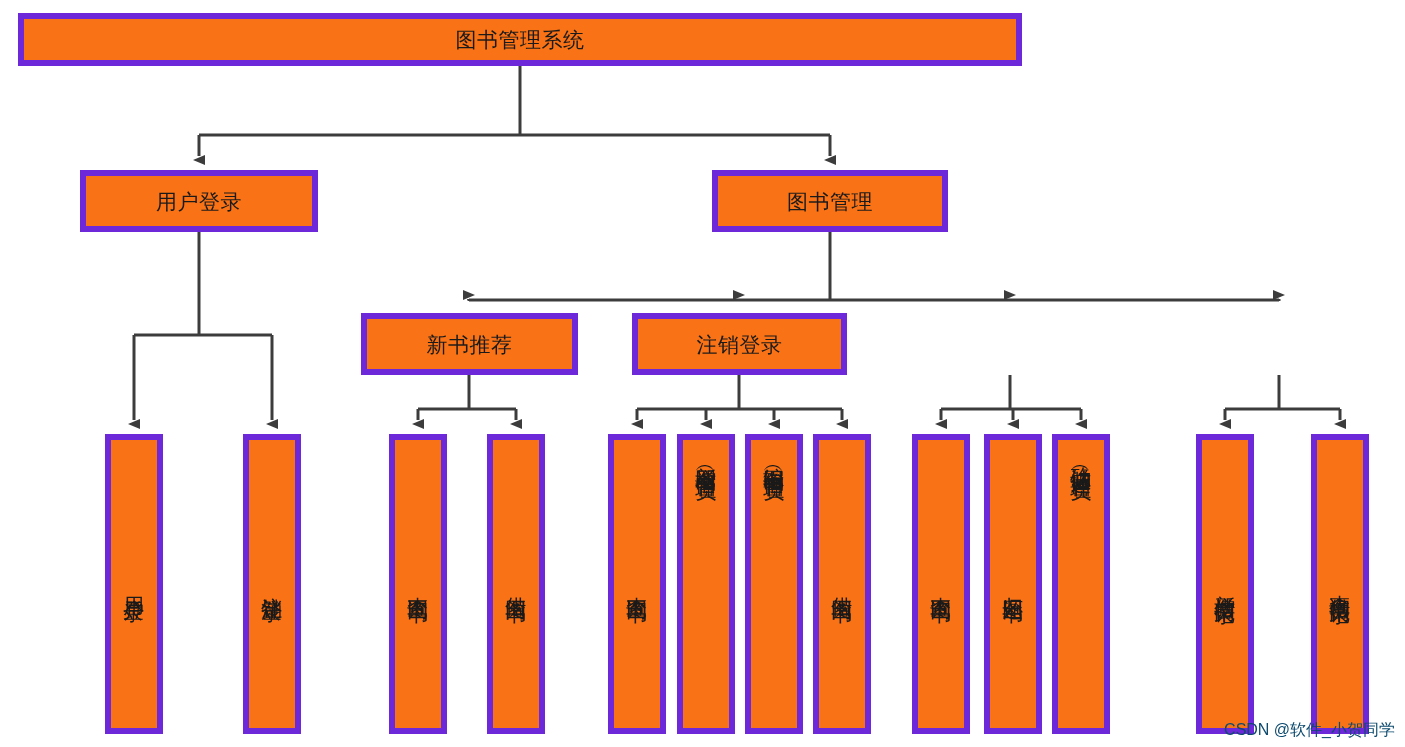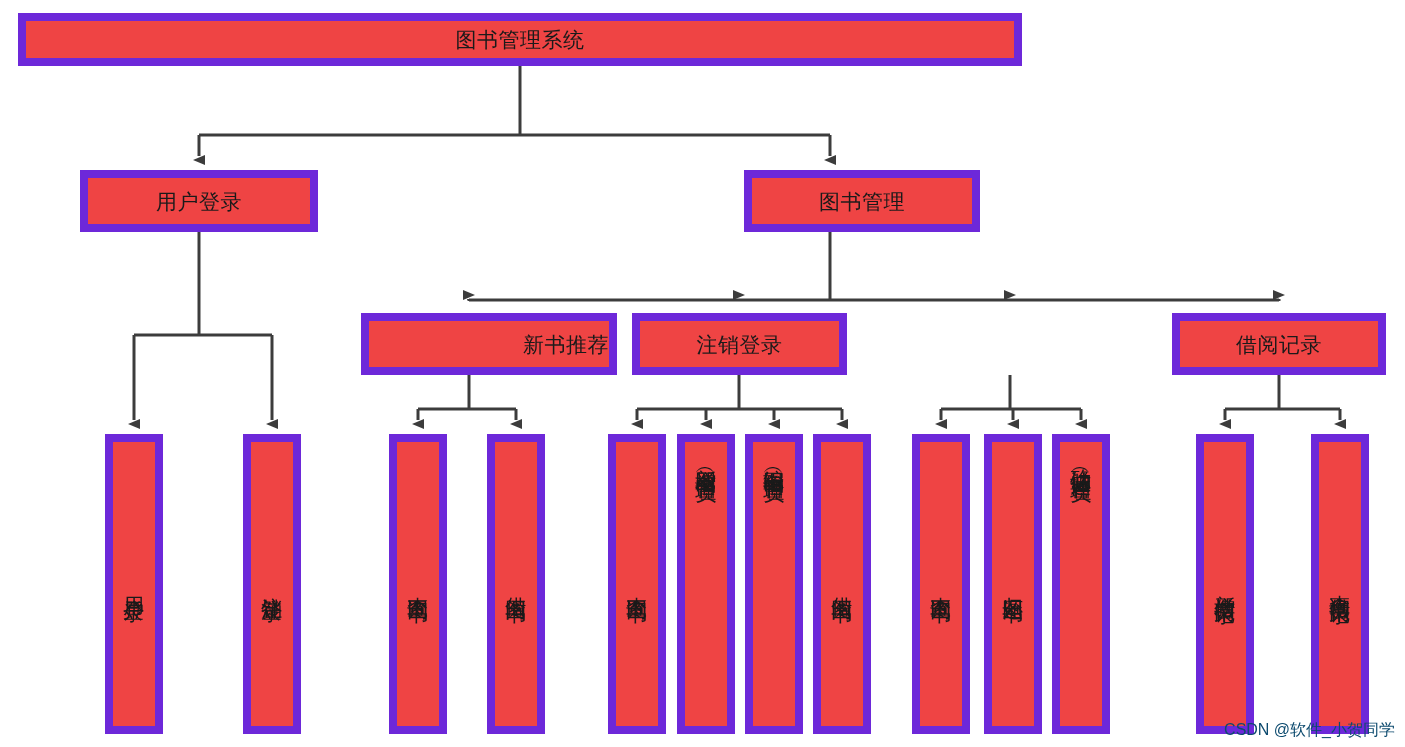--- a/index.html
+++ b/index.html
@@ -20,22 +20,22 @@
   svg.wires {
     position: absolute;
     left: 0;
     top: 0;
     width: 1405px;
     height: 747px;
   }
   .node {
     position: absolute;
     box-sizing: border-box;
-    background: #ef4444;
-    border: 8px solid #6d28d9;
+    background: #f97316;
+    border: 6px solid #6d28d9;
     display: flex;
     align-items: center;
     justify-content: center;
     z-index: 2;
   }
   .node-label {
     color: #1a1a1a;
     letter-spacing: 0.5px;
     white-space: nowrap;
   }
@@ -130,32 +130,29 @@
     </g>
   </svg>
 
   <div class="node h-node" style="left:18px; top:13px; width:1004px; height:53px;">
     <span class="node-label">图书管理系统</span>
   </div>
 
   <div class="node h-node" style="left:80px; top:170px; width:238px; height:62px;">
     <span class="node-label">用户登录</span>
   </div>
-  <div class="node h-node" style="left:712px; top:170px; width:236px; height:62px;margin-left:32px;">
+  <div class="node h-node" style="left:712px; top:170px; width:236px; height:62px;">
     <span class="node-label">图书管理</span>
   </div>
 
-  <div class="node h-node" style="left:361px; top:313px; width:256px; height:62px;justify-content:flex-end;">
+  <div class="node h-node" style="left:361px; top:313px; width:217px; height:62px;">
     <span class="node-label">新书推荐</span>
   </div>
   <div class="node h-node" style="left:632px; top:313px; width:215px; height:62px;">
     <span class="node-label">注销登录</span>
-  </div>
-  <div class="node h-node" style="left:1172px; top:313px; width:214px; height:62px;">
-    <span class="node-label">借阅记录</span>
   </div>
 
   <div class="node v-node centered" style="left:105px; top:434px; width:58px; height:300px;">
     <span class="node-label">用户登录</span>
   </div>
   <div class="node v-node centered" style="left:243px; top:434px; width:58px; height:300px;">
     <span class="node-label">注销登录</span>
   </div>
 
   <div class="node v-node centered" style="left:389px; top:434px; width:58px; height:300px;">

